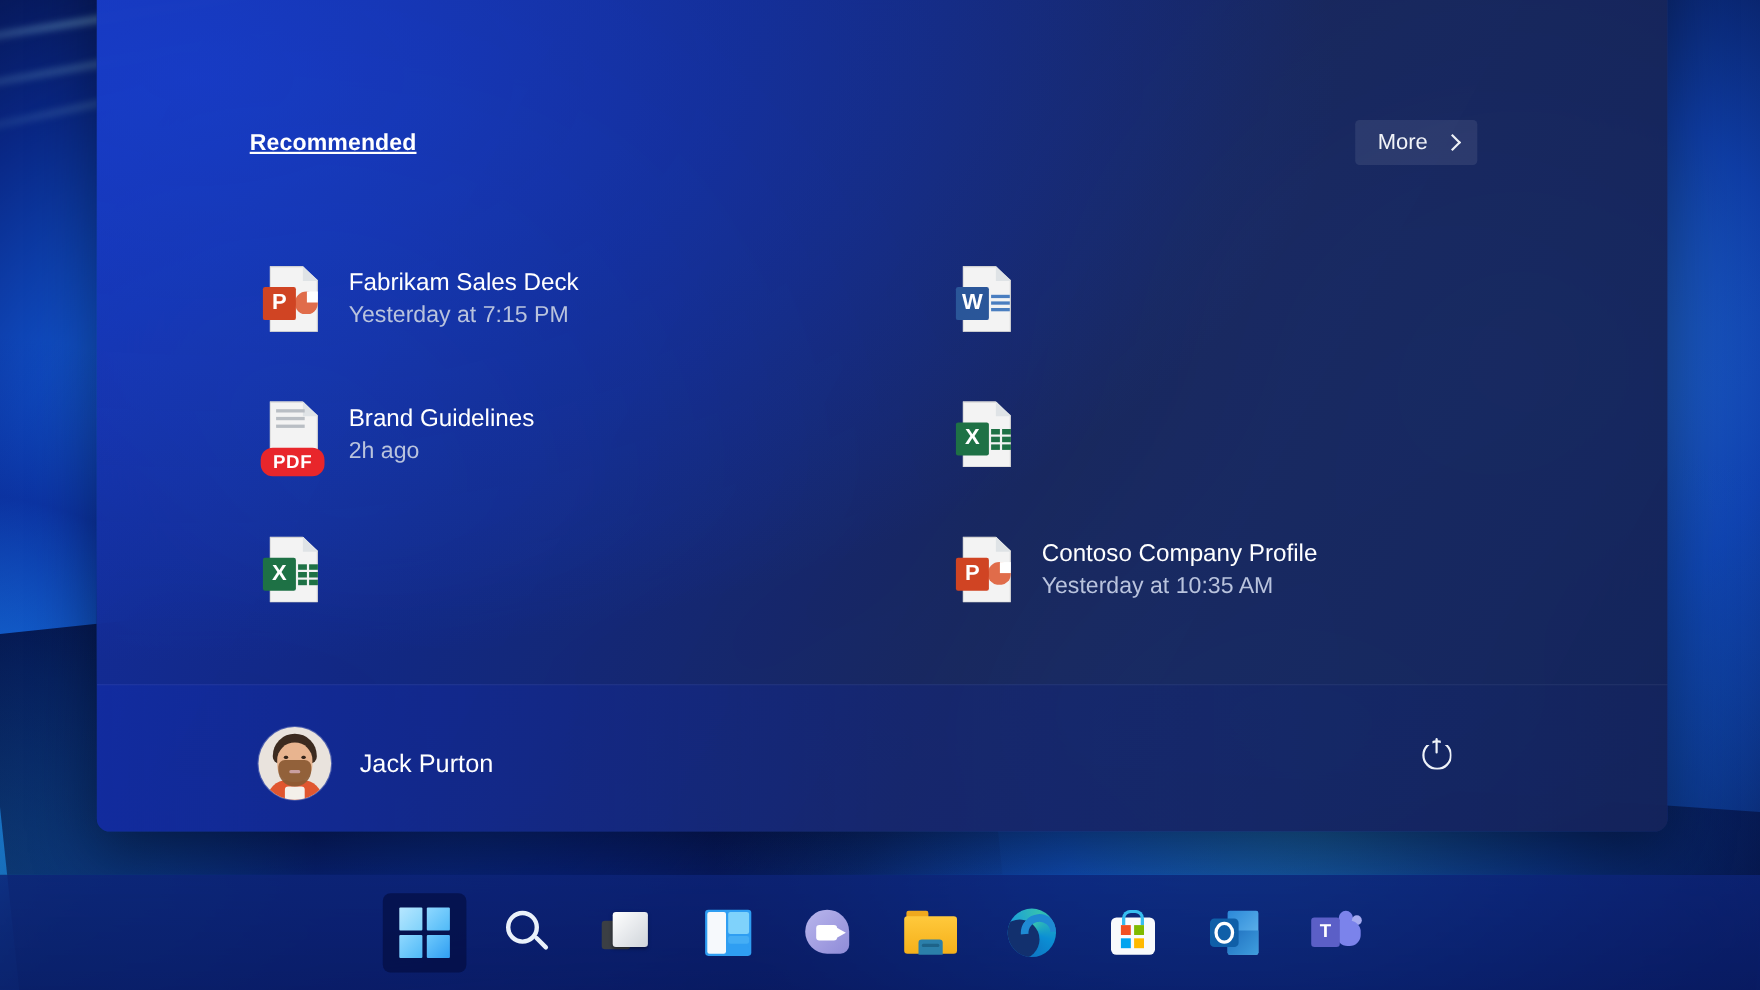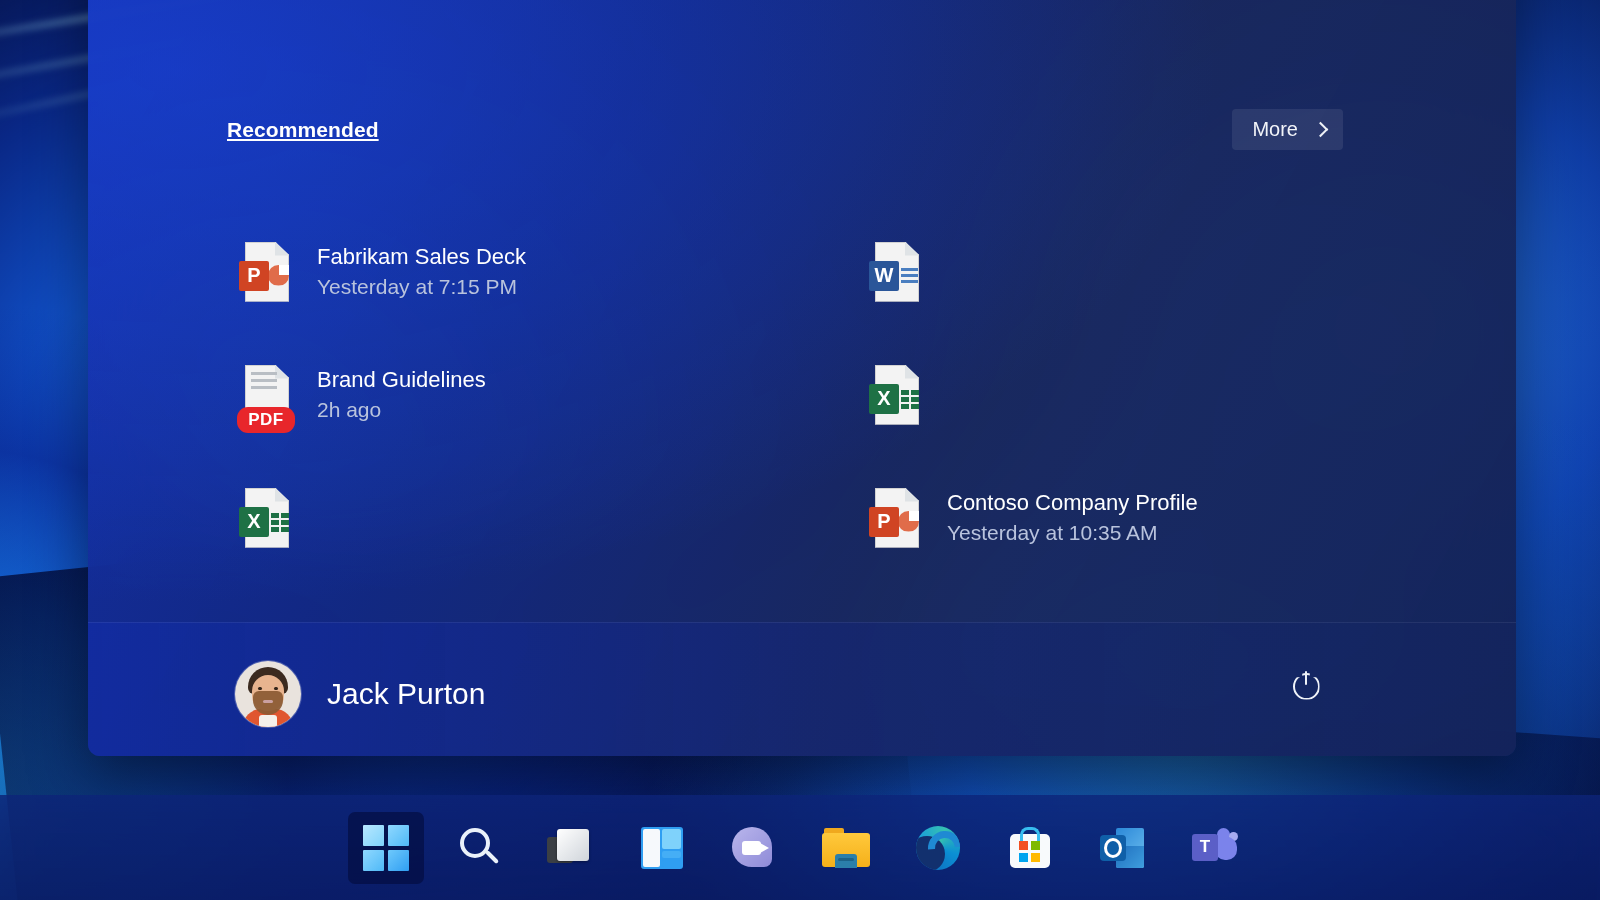--- a/index.html
+++ b/index.html
@@ -169,21 +169,21 @@
   .av-beard { position:absolute; left:18px; top:30px; width:30px; height:24px;
               background:#8a5a33; border-radius:6px 6px 15px 15px; opacity:.92; }
   .av-mouth { position:absolute; left:28px; top:39px; width:10px; height:3px;
               background:#caa0a0; border-radius:2px; }
   .av-eyeL { position:absolute; left:23px; top:26px; width:4px; height:3px; background:#33241a; border-radius:2px;}
   .av-eyeR { position:absolute; left:39px; top:26px; width:4px; height:3px; background:#33241a; border-radius:2px;}
   .av-body { position:absolute; left:8px; bottom:-2px; width:50px; height:20px;
              background:#e0562f; border-radius:18px 18px 0 0; }
   .av-collar{ position:absolute; left:24px; bottom:-2px; width:18px; height:14px;
              background:#f4f0ea; border-radius:3px; }
-  .user-name { font-size:30px; color:#ffffff; }
+  .user-name { font-size:23px; color:#ffffff; }
 
   .power-btn {
     position:absolute; right:185px; top:38px;
     width:50px; height:50px; border-radius:5px; border:none; background:transparent;
     display:flex; align-items:center; justify-content:center; cursor:pointer;
   }
   .power-glyph { position:relative; width:27px; height:27px; }
   .power-glyph .ring {
     position:absolute; inset:0; border-radius:50%;
     border:2.4px solid #eef2f8;

